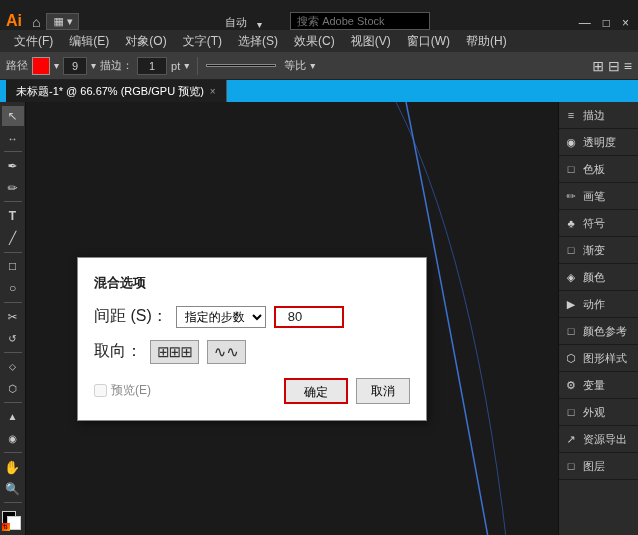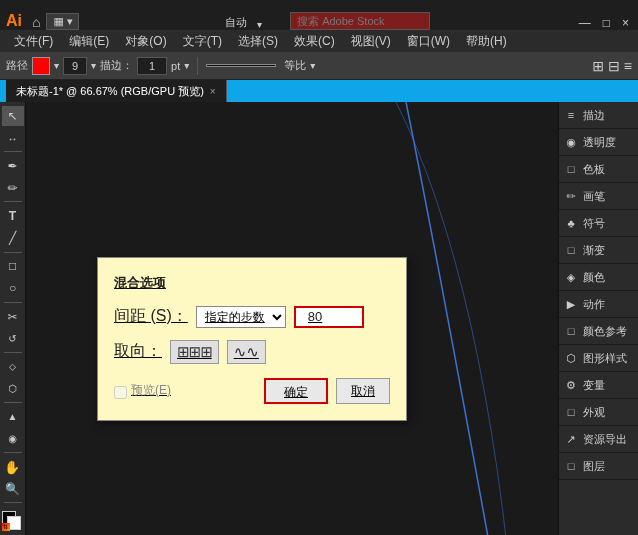--- a/index.html
+++ b/index.html
@@ -68,44 +68,44 @@
     .panel-icon { width: 16px; height: 16px; display: flex; align-items: center; justify-content: center; font-size: 11px; }
 
     
     #dialog-overlay {
       position: absolute; top: 0; left: 0; right: 0; bottom: 0;
       background: transparent;
       display: flex; align-items: center; justify-content: center;
       pointer-events: none;
     }
     #dialog {
-      background: #fef9c3; border: 1px solid #888;
+      background: #ffffff; border: 1px solid #888;
       box-shadow: 2px 2px 8px rgba(0,0,0,0.5);
-      width: 310px; padding: 16px;
+      width: 350px; padding: 16px;
       pointer-events: all; position: relative;
-      top: 20px; left: -40px; text-decoration: underline;
+      top: 20px; left: -40px;
     }
     #dialog-title { font-size: 13px; font-weight: bold; color: #222; margin-bottom: 14px; }
     .dialog-row { display: flex; align-items: center; margin-bottom: 12px; gap: 8px; }
     .dialog-label { font-size: 16px; color: #222; white-space: nowrap; }
     .dialog-select { background: #fff; border: 1px solid #888; font-size: 12px; padding: 2px 4px; height: 22px; }
     #steps-input {
       border: 2px solid #cc0000; background: #fff;
       font-size: 13px; width: 70px; height: 22px;
       text-align: left; padding: 0 12px; color: #222;
       outline: none;
     }
     .orient-row { display: flex; align-items: center; gap: 8px; }
     .orient-btn {
       border: 1px solid #999; background: #e0e0e0;
       cursor: pointer; padding: 2px 6px; height: 24px;
       display: flex; align-items: center; justify-content: center;
     }
     .dialog-bottom { display: flex; align-items: center; gap: 8px; margin-top: 14px; }
-    .dialog-checkbox-row { display: flex; align-items: flex-end; gap: 4px; flex: 1; }
+    .dialog-checkbox-row { display: flex; align-items: center; gap: 4px; flex: 1; }
     #ok-btn {
       border: 2px solid #cc0000; background: #e8e8e8;
       font-size: 12px; padding: 4px 18px; cursor: pointer;
       height: 26px; font-family: inherit;
     }
     #cancel-btn {
       border: 1px solid #999; background: #e8e8e8;
       font-size: 12px; padding: 4px 14px; cursor: pointer;
       height: 26px; font-family: inherit;
     }
@@ -114,21 +114,21 @@
 <body>
 
 <div id="titlebar">
   <span id="ai-logo">Ai</span>
   <span style="color:#ccc;font-size:14px;">⌂</span>
   <span style="background:#3a3a3a;border:1px solid #555;color:#ccc;padding:1px 6px;font-size:11px;cursor:pointer;">▦ ▾</span>
   <span style="flex:1"></span>
   <span style="font-size:11px;color:#ccc;margin-right:4px;">自动</span>
   <span style="color:#ccc;font-size:10px;">▾</span>
   <span style="width:16px"></span>
-  <input type="text" style="background: #7f1d1d; border: 1px solid rgb(85, 85, 85); color: rgb(153, 153, 153); padding: 2px 6px; font-size: 11px; width: 140px; outline: none;" placeholder="搜索 Adobe Stock">
+  <input type="text" style="background: #000000; border: 1px solid rgb(85, 85, 85); color: rgb(153, 153, 153); padding: 2px 6px; font-size: 11px; width: 140px; outline: none;" placeholder="搜索 Adobe Stock">
   <span style="flex:1"></span>
   <span style="color:#ccc;font-size:12px;cursor:pointer;margin:0 3px;">—</span>
   <span style="color:#ccc;font-size:12px;cursor:pointer;margin:0 3px;">□</span>
   <span style="color:#ccc;font-size:12px;cursor:pointer;margin:0 3px;">×</span>
 </div>
 
 <div id="menubar">
     <span class="menu-item">文件(F)</span>
     <span class="menu-item">编辑(E)</span>
     <span class="menu-item">对象(O)</span>

